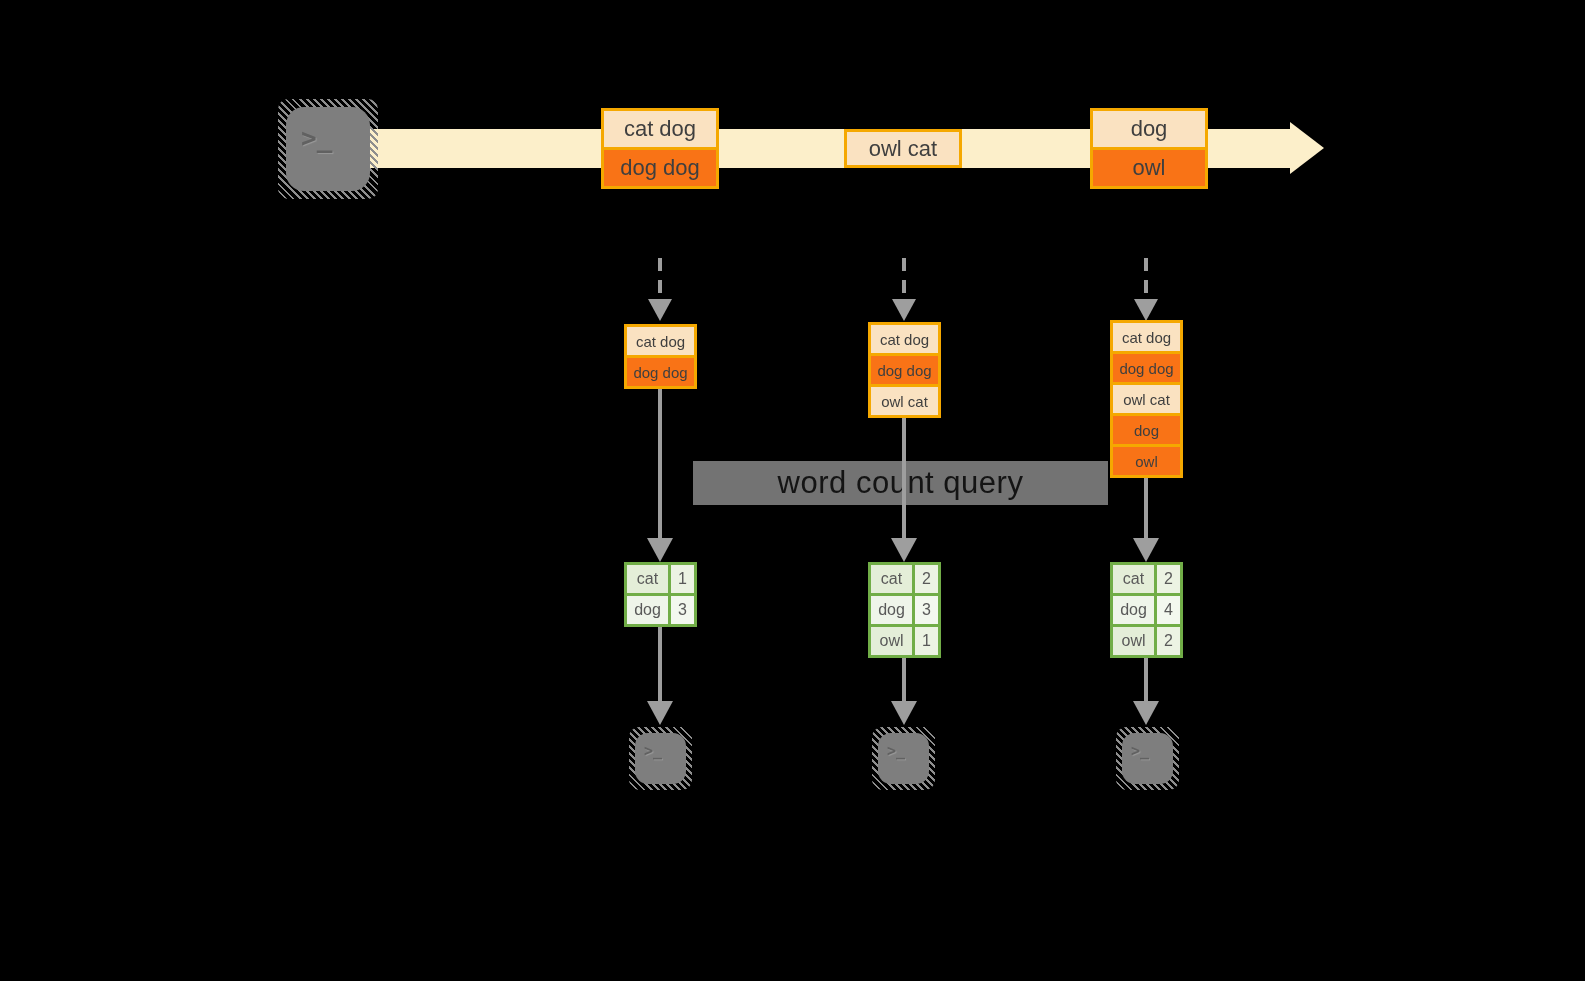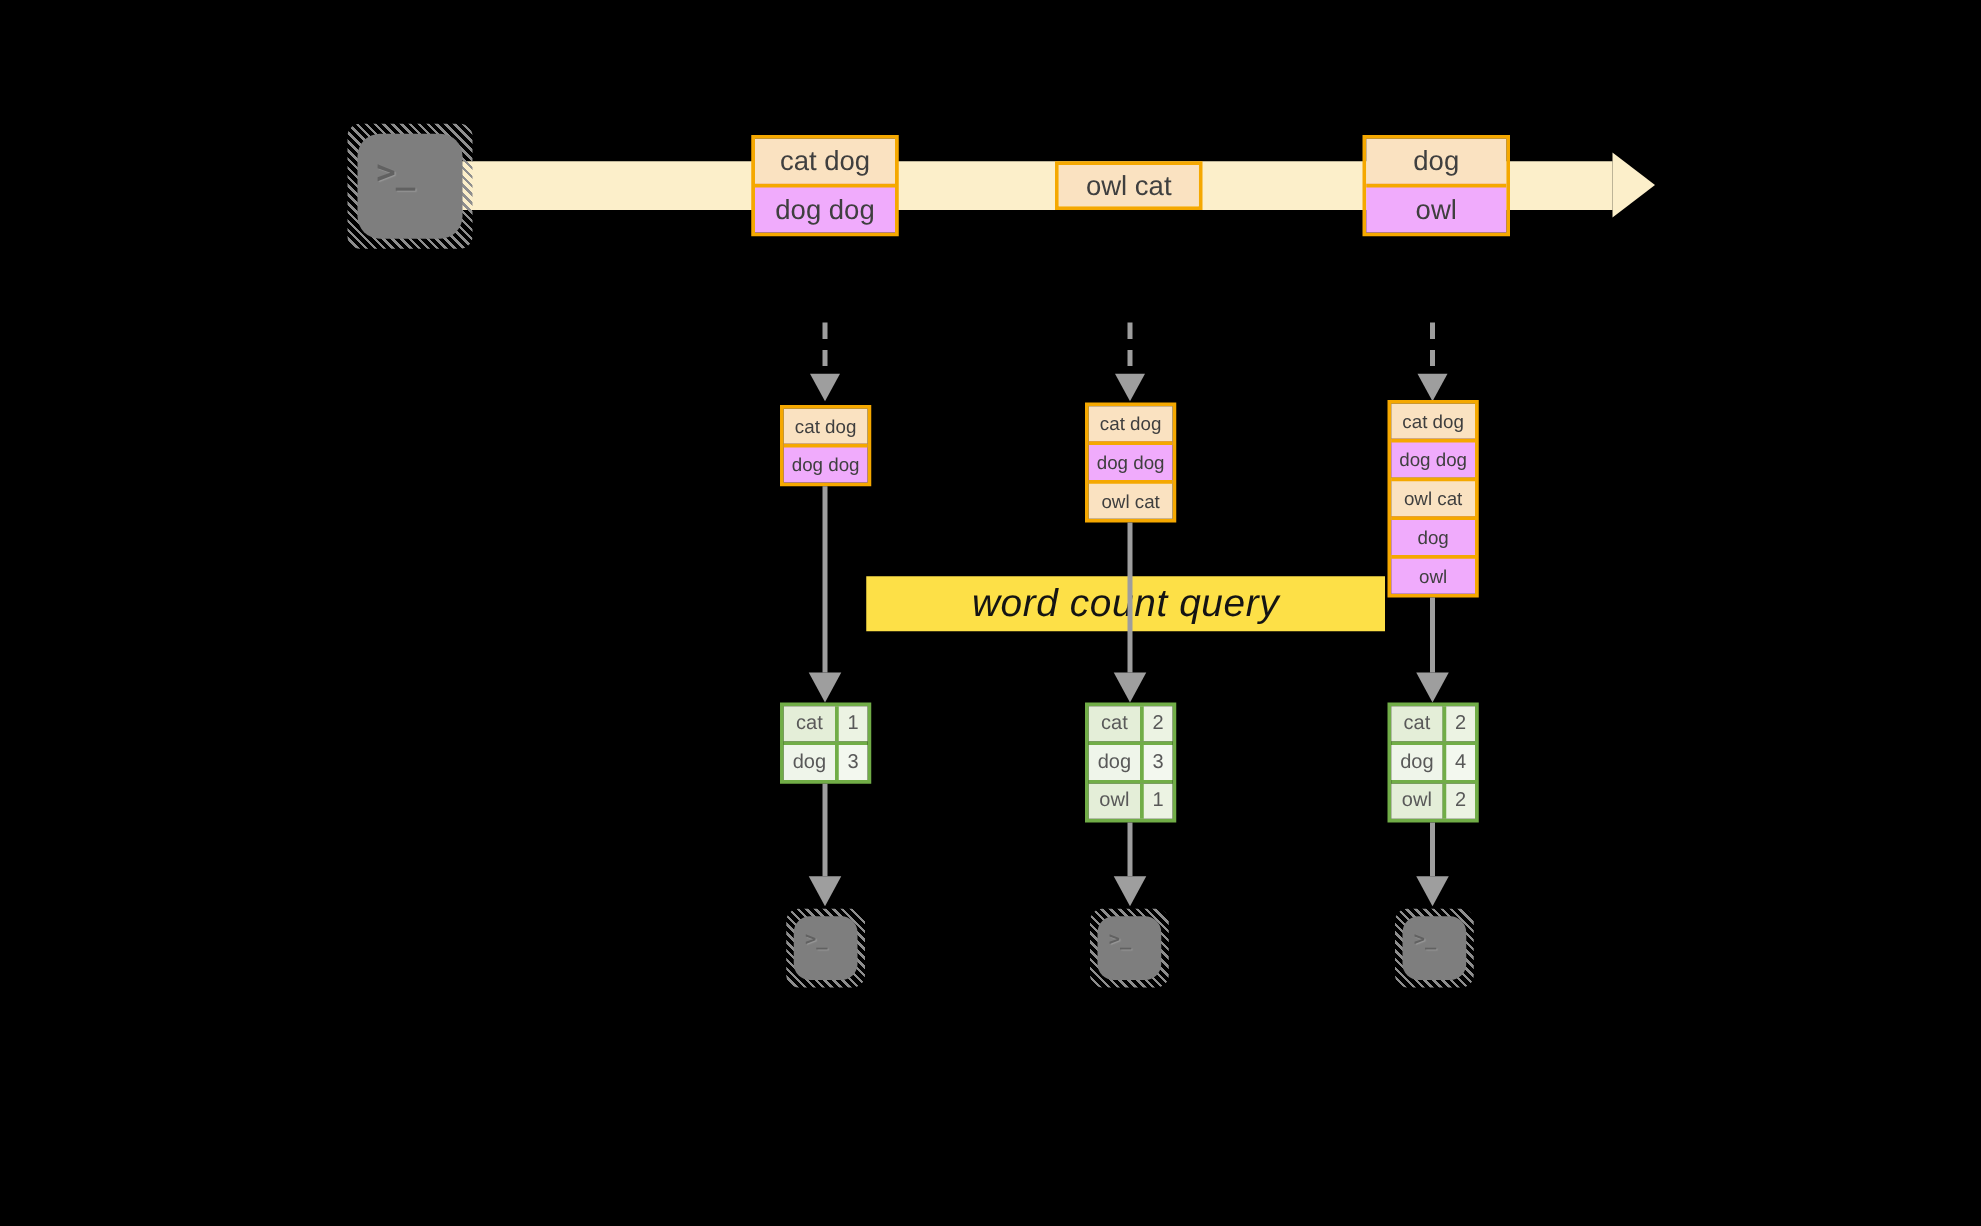--- a/index.html
+++ b/index.html
@@ -10,21 +10,21 @@
   
   .band{background:#FCEFCA;}
   .band-head{width:0;height:0;border-top:26px solid transparent;border-bottom:26px solid transparent;
              border-left:34px solid #FCEFCA;}
 
   
   .obox{border:3px solid #F5A800;}
   .orow{display:flex;align-items:center;justify-content:center;color:#3F3F3F;}
   .orow + .orow{border-top:3px solid #F5A800;}
   .fd{background:#FAE2C1;}
-  .fl{background:#f0abfc;}
+  .fl{background:#f97316;}
   .h36{height:36px;font-size:22px;}
   .h33{height:33px;font-size:22px;}
   .h28{height:28px;font-size:15px;}
 
   
   .gtable{border:3px solid #71AD47;}
   .grow{display:flex;}
   .grow + .grow{border-top:3px solid #71AD47;}
   .gcell{height:28px;display:flex;align-items:center;justify-content:center;
          color:#595959;font-size:16px;text-align:center;}
@@ -35,22 +35,22 @@
 
   
   .vline{width:4px;background:#9E9E9E;}
   .vdash{width:4px;background:repeating-linear-gradient(to bottom,#9E9E9E 0 13px,transparent 13px 22px);}
   .tri-down{width:0;height:0;border-left:13px solid transparent;border-right:13px solid transparent;
             border-top:24px solid #9E9E9E;}
   .tri-down-sm{width:0;height:0;border-left:12px solid transparent;border-right:12px solid transparent;
             border-top:22px solid #9E9E9E;}
 
   
-  .lbl{background:#fde047;display:flex;align-items:center;justify-content:center;
-       color:#141414;font-size:31px;letter-spacing:.5px;z-index:2;font-style:italic;}
+  .lbl{background:#737373;display:flex;align-items:center;justify-content:center;
+       color:#141414;font-size:31px;letter-spacing:.5px;z-index:2;}
 
   
   .term-hatch{position:absolute;inset:0;border-radius:10px;
       background:repeating-linear-gradient(45deg,#8E8E8E 0 2px,transparent 2px 5px);}
   .term-body{position:absolute;background:#7E7E7E;display:flex;}
   .term-body.big{inset:8px;border-radius:18px;}
   .term-body.sm{inset:6px;border-radius:13px;}
   .prompt{font-family:"DejaVu Sans Mono","Liberation Mono",monospace;font-weight:bold;
           color:#616161;text-shadow:1px 1px 1px #9A9A9A;}
   .prompt.big{font-size:26px;margin:16px 0 0 15px;}

